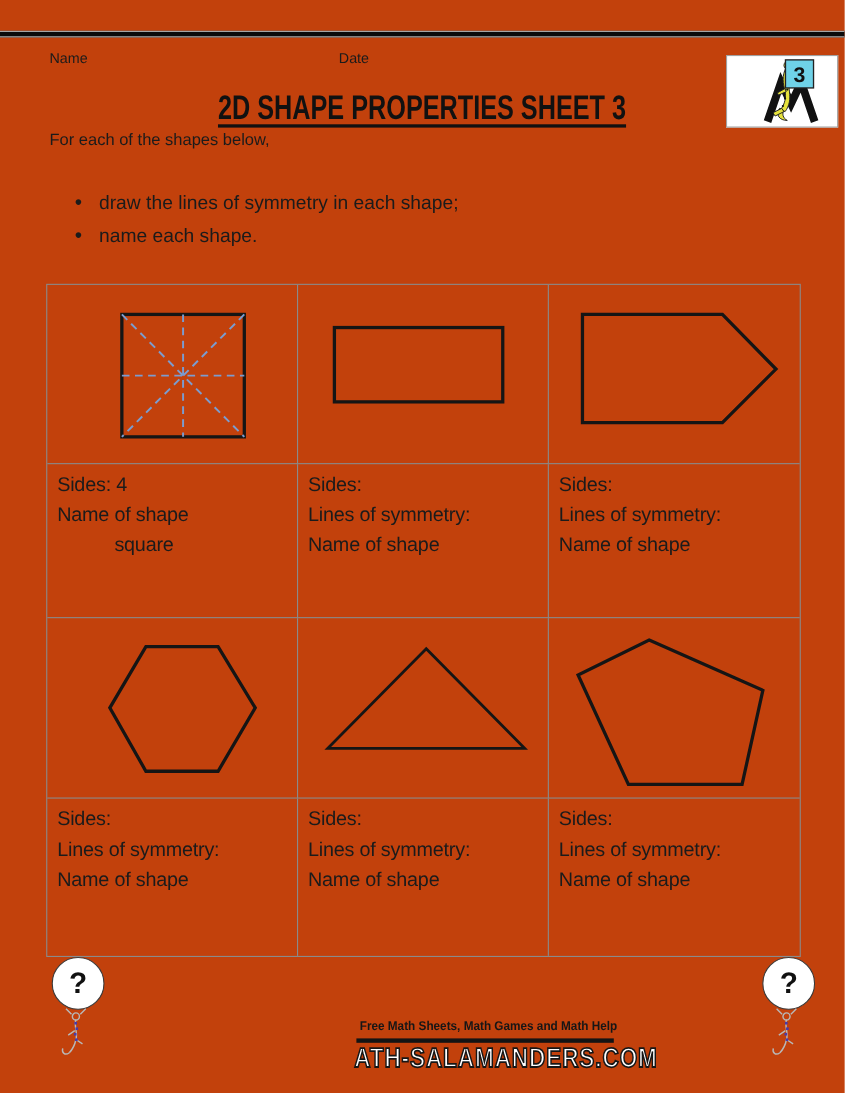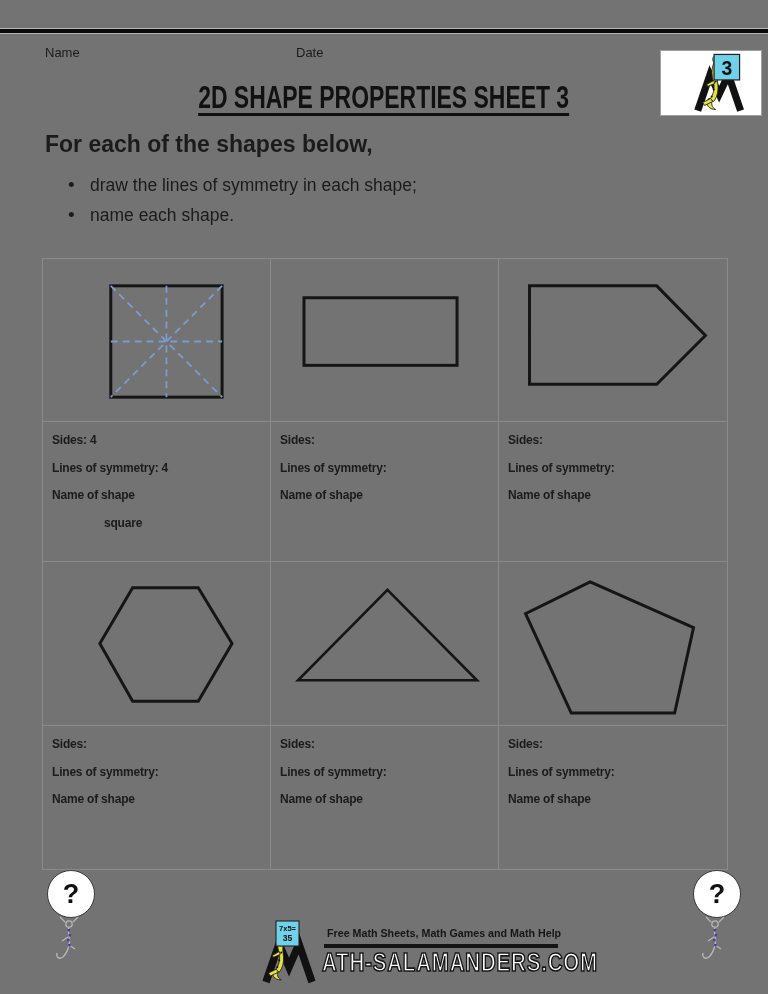--- a/index.html
+++ b/index.html
@@ -1,45 +1,45 @@
 <!DOCTYPE html>
 <html><head>
 <meta charset="utf-8">
 <style>
   html,body{margin:0;padding:0;background:#fff;}
-  .sheet{position:relative;width:768px;height:994px;background:#737373;overflow:hidden;
+  .sheet{position:relative;width:768px;height:994px;background:#c2410c;overflow:hidden;
          font-family:"Liberation Sans",sans-serif;color:#1b1b1b;}
   .topbar{position:absolute;left:0;top:28px;width:768px;height:4px;background:#0a0a0a;
           border-top:1px solid #b5b5b5;border-bottom:1px solid #b5b5b5;}
   .field-label{position:absolute;top:45px;font-size:13px;color:#1b1b1b;}
   .name-label{left:45px;}
-  .date-label{left:296px;}
+  .date-label{left:308px;}
   .badge{position:absolute;left:660px;top:50px;width:100px;height:64px;background:#fff;
          border:1px solid #a0a0a0;}
   .badge svg{display:block;width:100%;height:100%;}
   .title-wrap{position:absolute;left:0;top:80px;width:768px;text-align:center;}
   .title{display:inline-block;font-size:31px;font-weight:bold;color:#111;
          transform:scaleX(0.74);transform-origin:center;
          text-decoration:underline;text-decoration-thickness:2.5px;text-underline-offset:5px;
          white-space:nowrap;}
-  .intro{position:absolute;left:45px;top:131px;font-size:23px;font-weight:bold;}
+  .intro{position:absolute;left:45px;top:119px;font-size:15px;}
   .bullet{position:absolute;left:68px;font-size:17.5px;}
   .bullet::before{content:"\2022";display:inline-block;width:22px;font-size:19px;}
   .bullet-1{top:174px;}
   .bullet-2{top:204px;}
   .note{position:absolute;left:0;top:231px;width:768px;text-align:center;font-size:17.5px;}
   .grid{position:absolute;left:42px;top:258px;width:684px;height:610px;display:grid;
         grid-template-columns:228px 228px 228px;grid-template-rows:163px 140px 164px 143px;
         border:1px solid #8a8a8a;}
   .cell{box-sizing:border-box;border-right:1px solid #8a8a8a;border-bottom:1px solid #8a8a8a;
         overflow:hidden;}
   .cell:nth-child(3n){border-right:none;}
   .cell:nth-child(n+10){border-bottom:none;}
   .cell svg{display:block;width:100%;height:100%;}
-  .tcell{padding:5px 4px 0 9px;font-size:12px;line-height:27.5px;letter-spacing:-0.2px;font-weight:bold;}
+  .tcell{padding:5px 4px 0 9px;font-size:18px;line-height:27.5px;letter-spacing:-0.2px;}
   .answer{margin-left:52px;}
   .help{position:absolute;width:46px;height:46px;border:1.6px solid #3a3a3a;border-radius:50%;
         background:#fff;text-align:center;line-height:46px;font-size:27px;font-weight:bold;color:#111;}
   .help-left{left:47px;top:870px;}
   .help-right{left:693px;top:870px;}
   .doodle{position:absolute;width:32px;height:46px;}
   .doodle-left{left:53px;top:915px;}
   .doodle-right{left:699px;top:915px;}
   .doodle svg{display:block;width:100%;height:100%;}
   .footer-sala{position:absolute;left:252px;top:920px;width:70px;height:64px;}
@@ -134,21 +134,20 @@
       </svg>
     </div>
     <div class="cell">
       <svg viewBox="0 0 228 163">
         <polygon points="30,27 158,27 207,77 158,126 30,126" fill="none" stroke-width="3" stroke="#151515"></polygon>
       </svg>
     </div>
 
     <div class="cell tcell">
       <div>Sides: 4</div>
-      <div>Lines of symmetry: 4</div>
       <div>Name of shape</div>
       <div class="answer">square</div>
     </div>
     <div class="cell tcell">
       <div>Sides:</div>
       <div>Lines of symmetry:</div>
       <div>Name of shape</div>
       <div class="answer"></div>
     </div>
     <div class="cell tcell">
@@ -201,26 +200,17 @@
     <svg viewBox="0 0 30 46">
         <use href="#doodle"></use>
       </svg>
   </div>
   <div class="doodle doodle-right">
     <svg viewBox="0 0 30 46">
         <use href="#doodle"></use>
       </svg>
   </div>
 
-  <div class="footer-sala">
-    <svg viewBox="0 0 70 64">
-      <path d="M14,62 L27,24 L37,47 L47,24 L60,62" stroke="#111" stroke-width="7.5" fill="none"></path>
-      <use href="#sala" transform="translate(0,4) scale(0.92)"></use>
-      <rect x="24" y="1" width="23" height="25" stroke="#222" stroke-width="1.1" fill="#6fd2e8"></rect>
-      <text x="35.5" y="11" font-size="7.5" font-weight="bold" text-anchor="middle" fill="#111" font-family="Liberation Sans, sans-serif">7x5=</text>
-      <text x="35.5" y="21" font-size="8.5" font-weight="bold" text-anchor="middle" fill="#111" font-family="Liberation Sans, sans-serif">35</text>
-    </svg>
-  </div>
   <div class="tagline">Free Math Sheets, Math Games and Math Help</div>
   <div class="tagline-bar"></div>
   <div class="brand">ATH-SALAMANDERS.COM</div>
 
 </div>
 
 </body></html>

